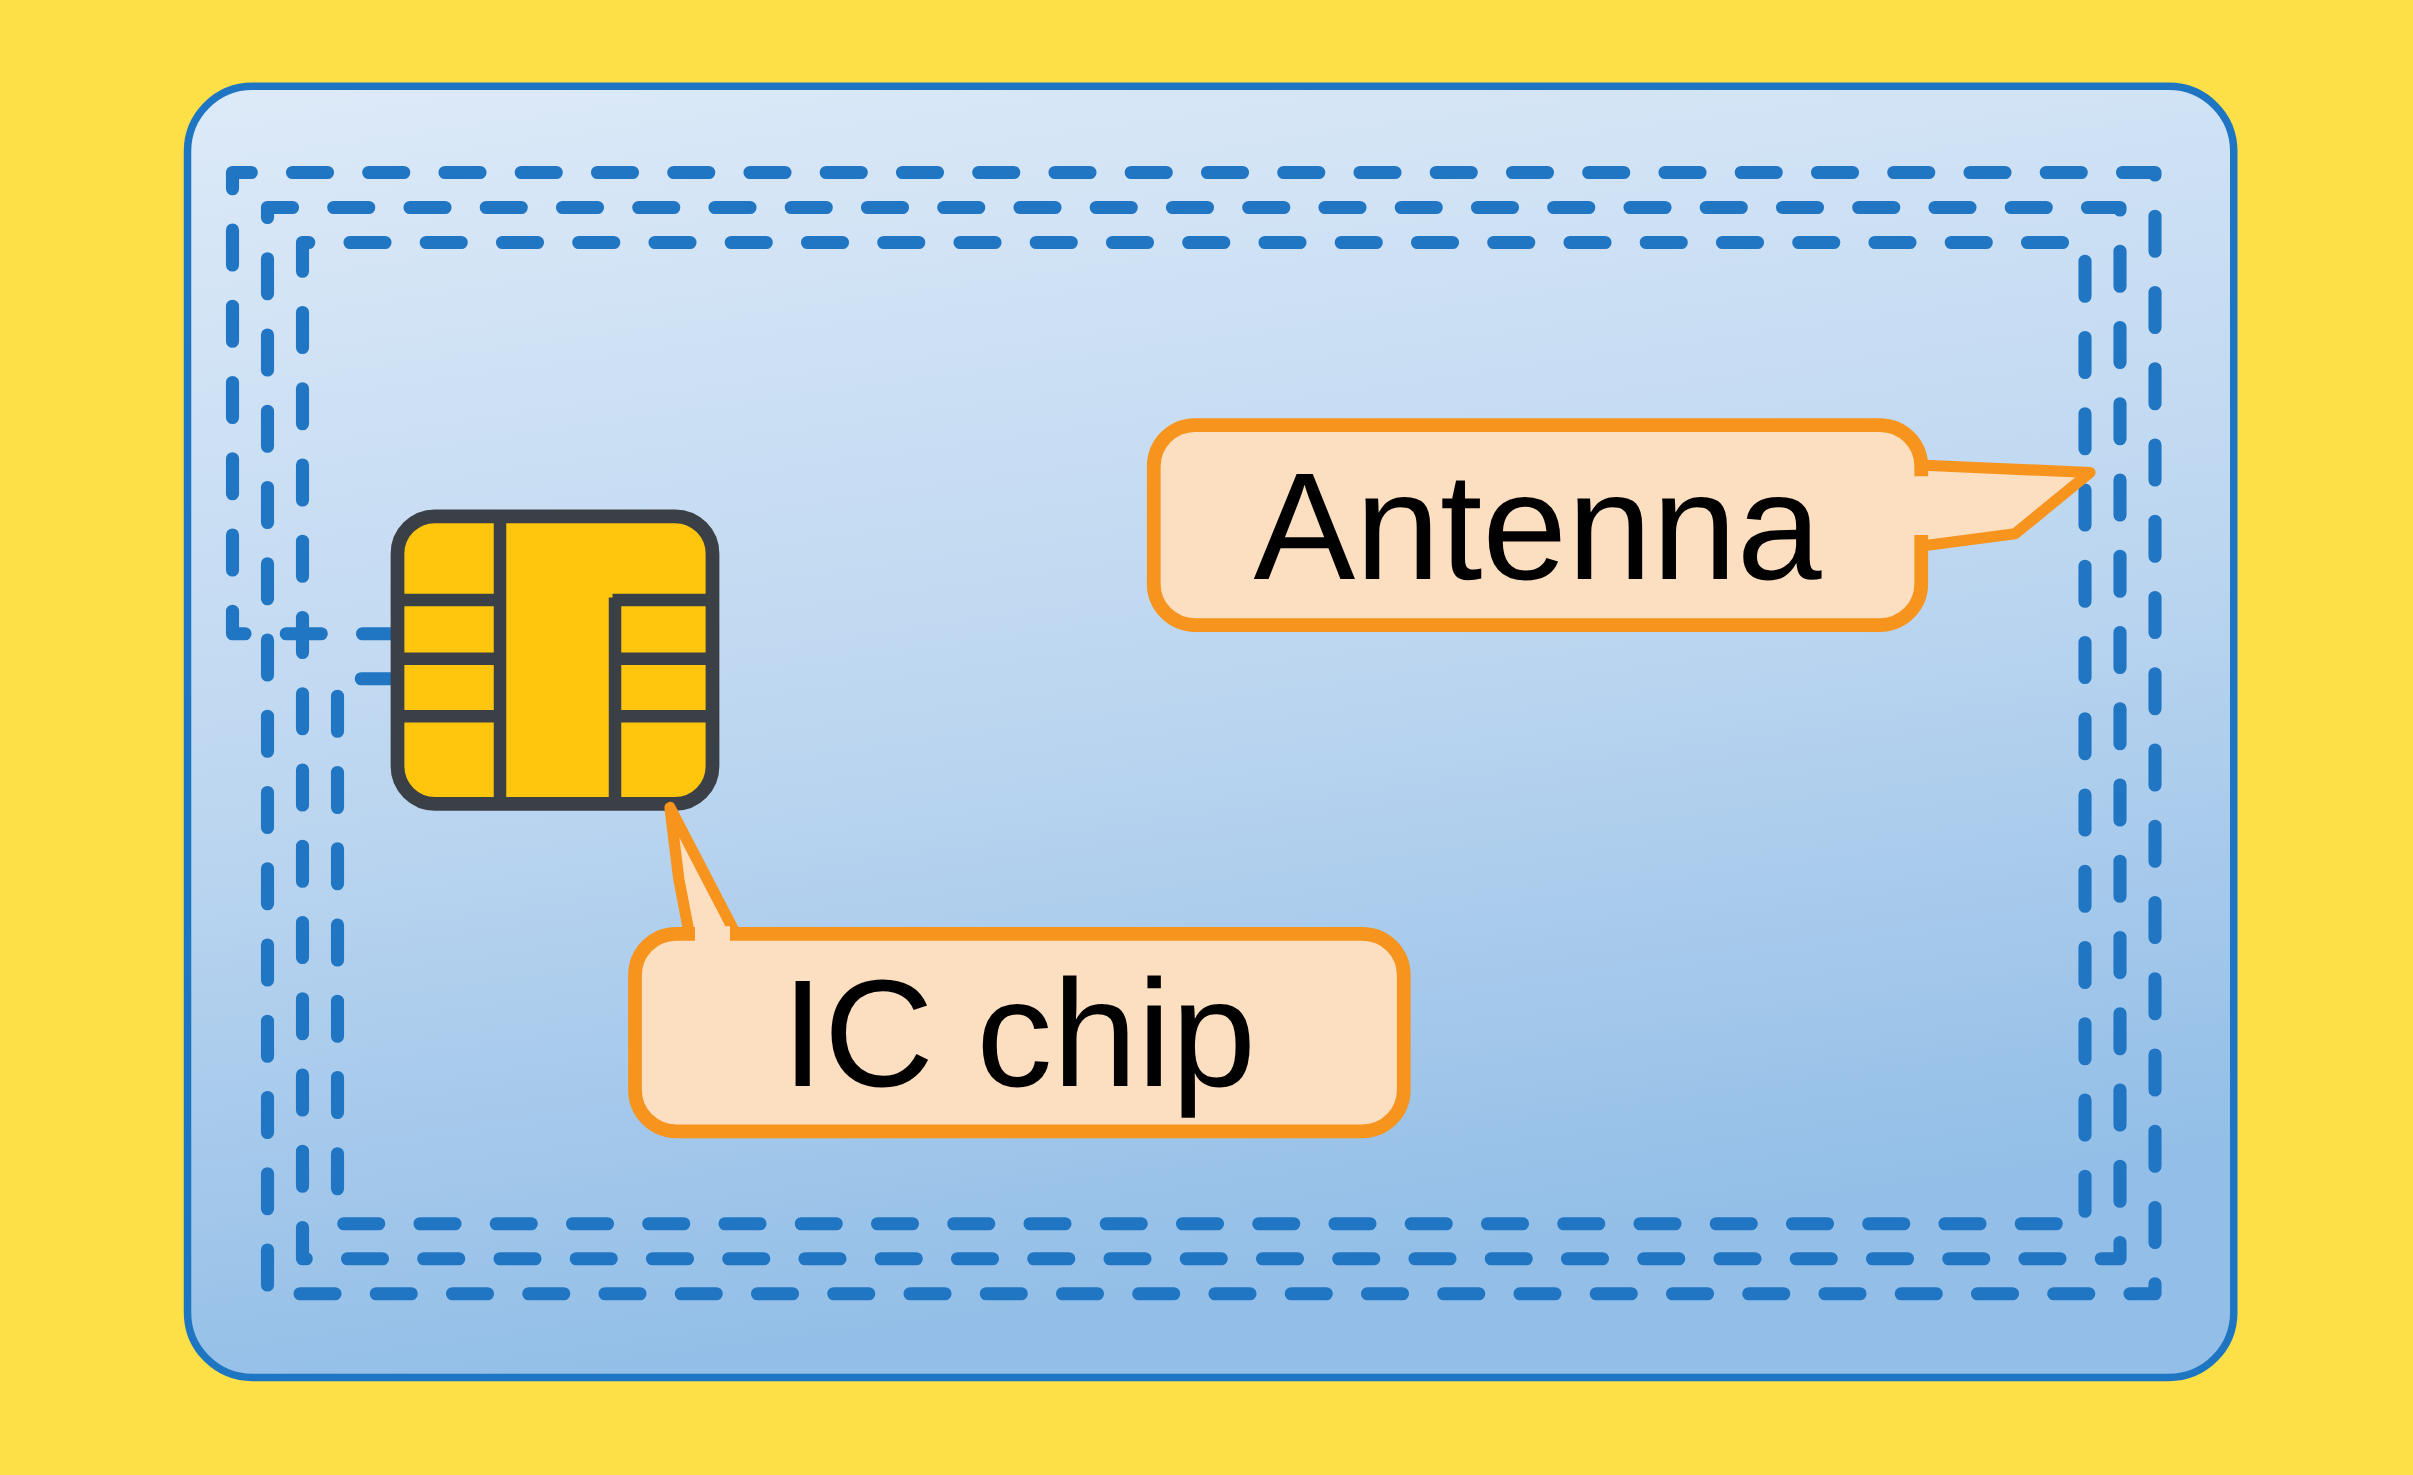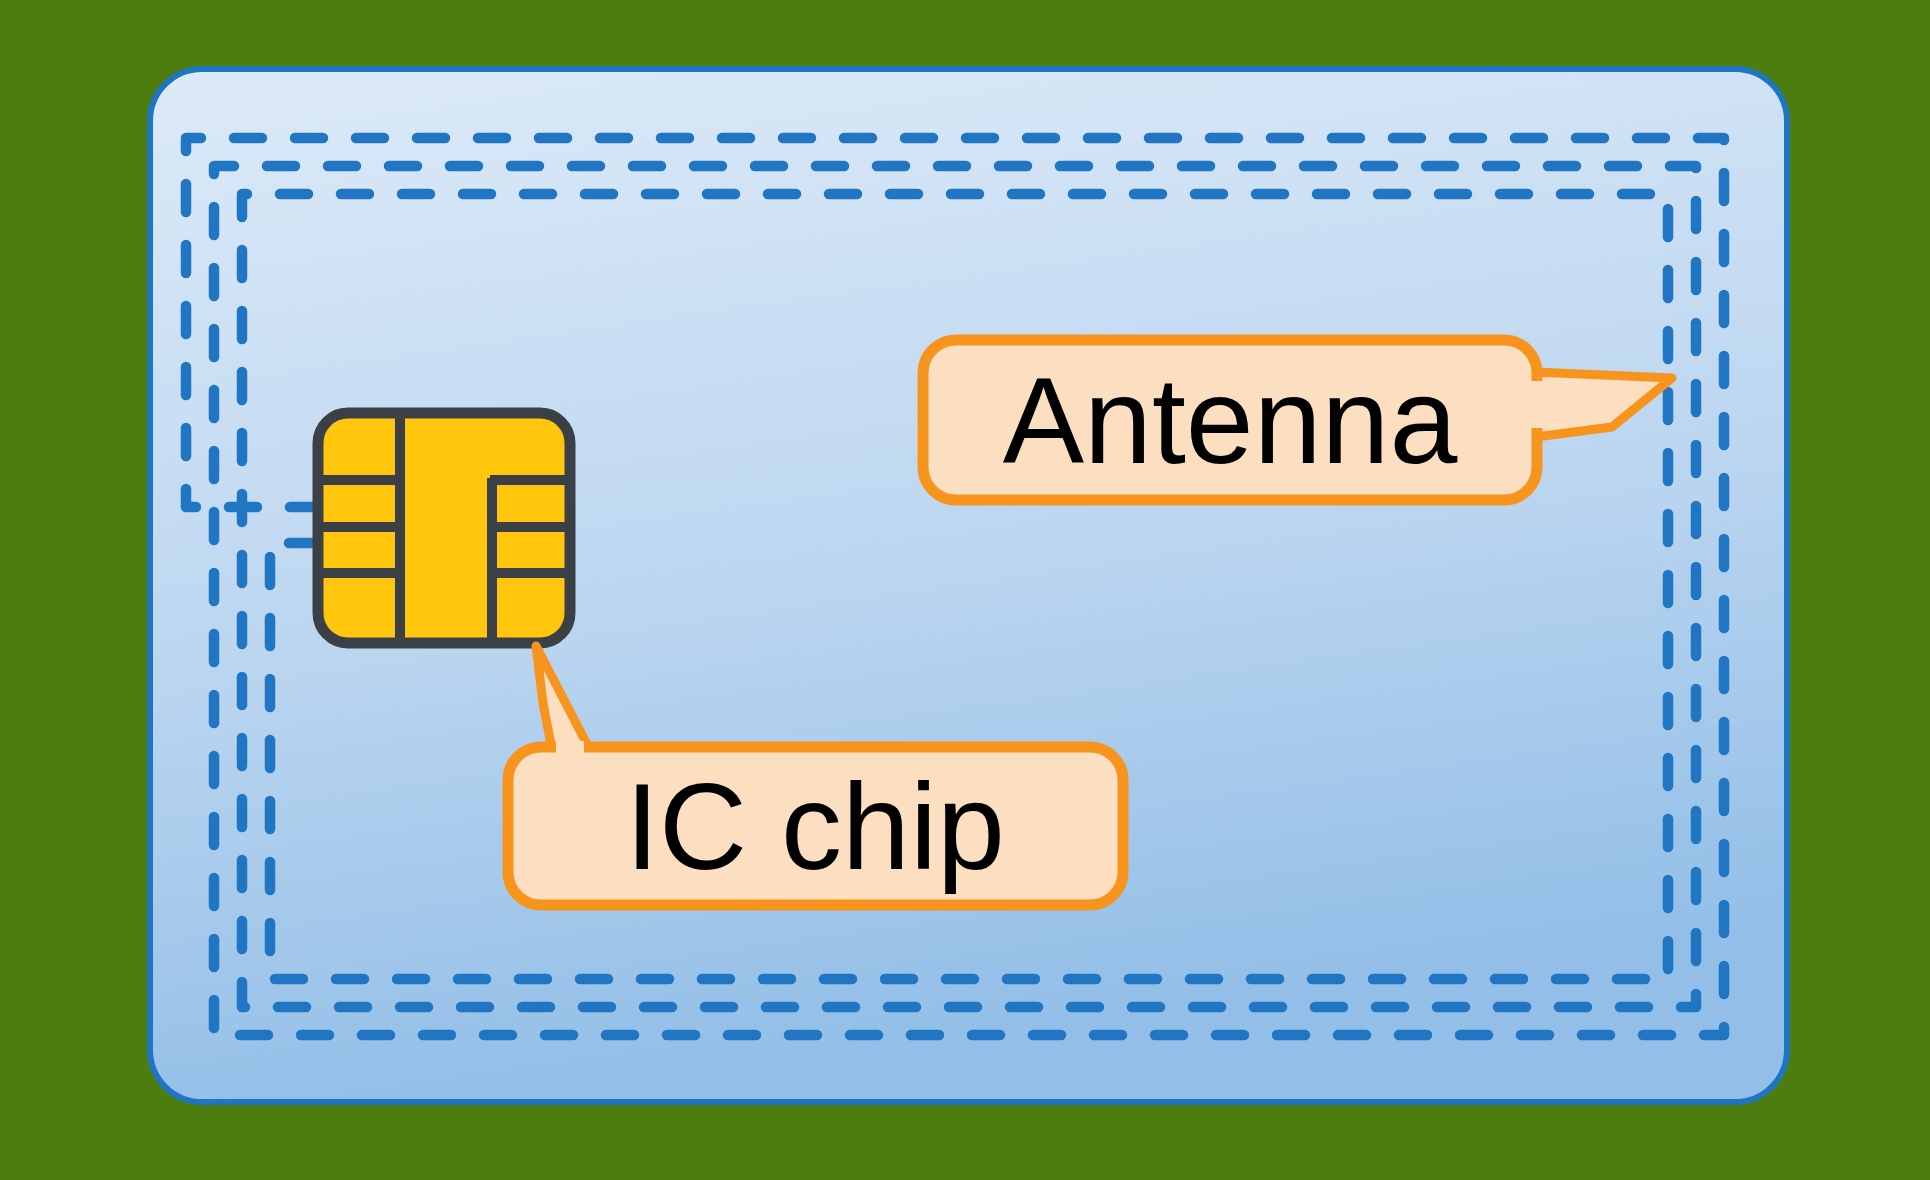--- a/index.html
+++ b/index.html
@@ -7,21 +7,21 @@
     padding: 0;
     background: #FFFFFF;
     width: 1930px;
     height: 1180px;
     overflow: hidden;
   }
   .canvas-wrap {
     position: relative;
     width: 1930px;
     height: 1180px;
-    background: #4d7c0f;
+    background: #fde047;
   }
   svg.diagram {
     display: block;
     width: 1930px;
     height: 1180px;
   }
   .callout-text {
     font-family: "Liberation Sans", "DejaVu Sans", sans-serif;
     font-size: 122px;
     font-weight: 500;

